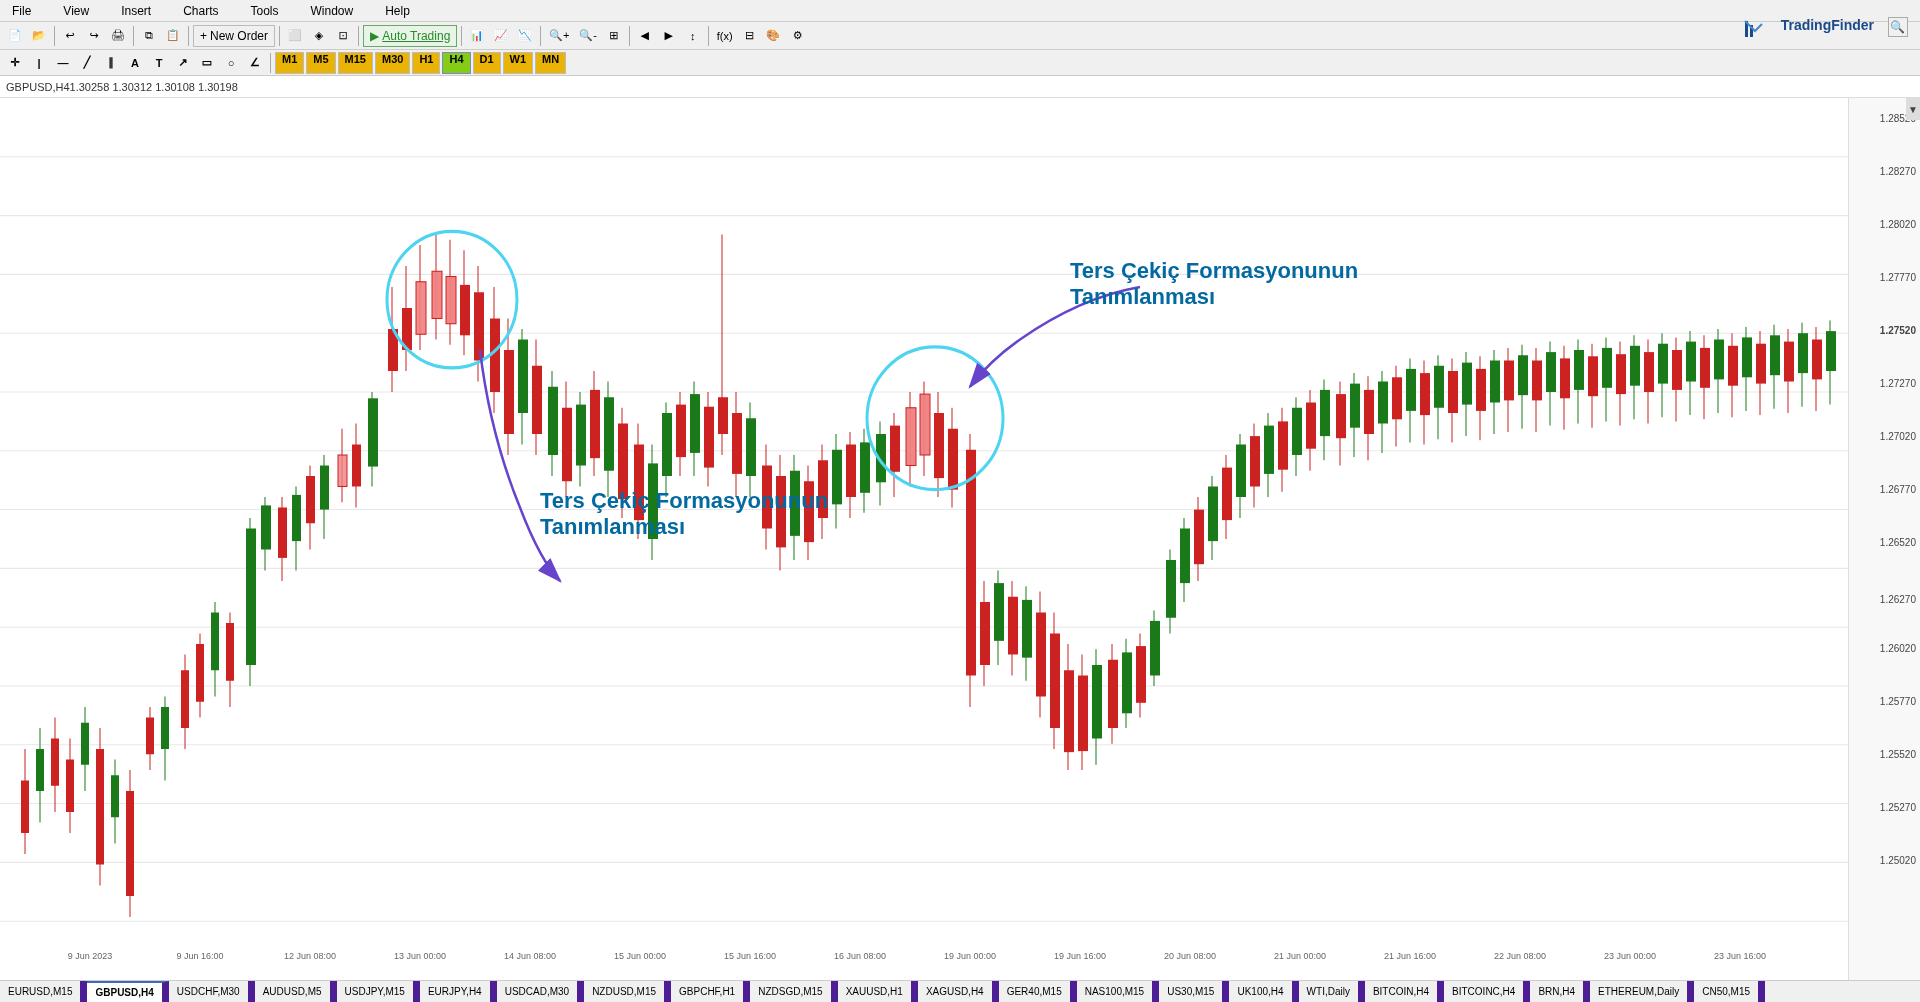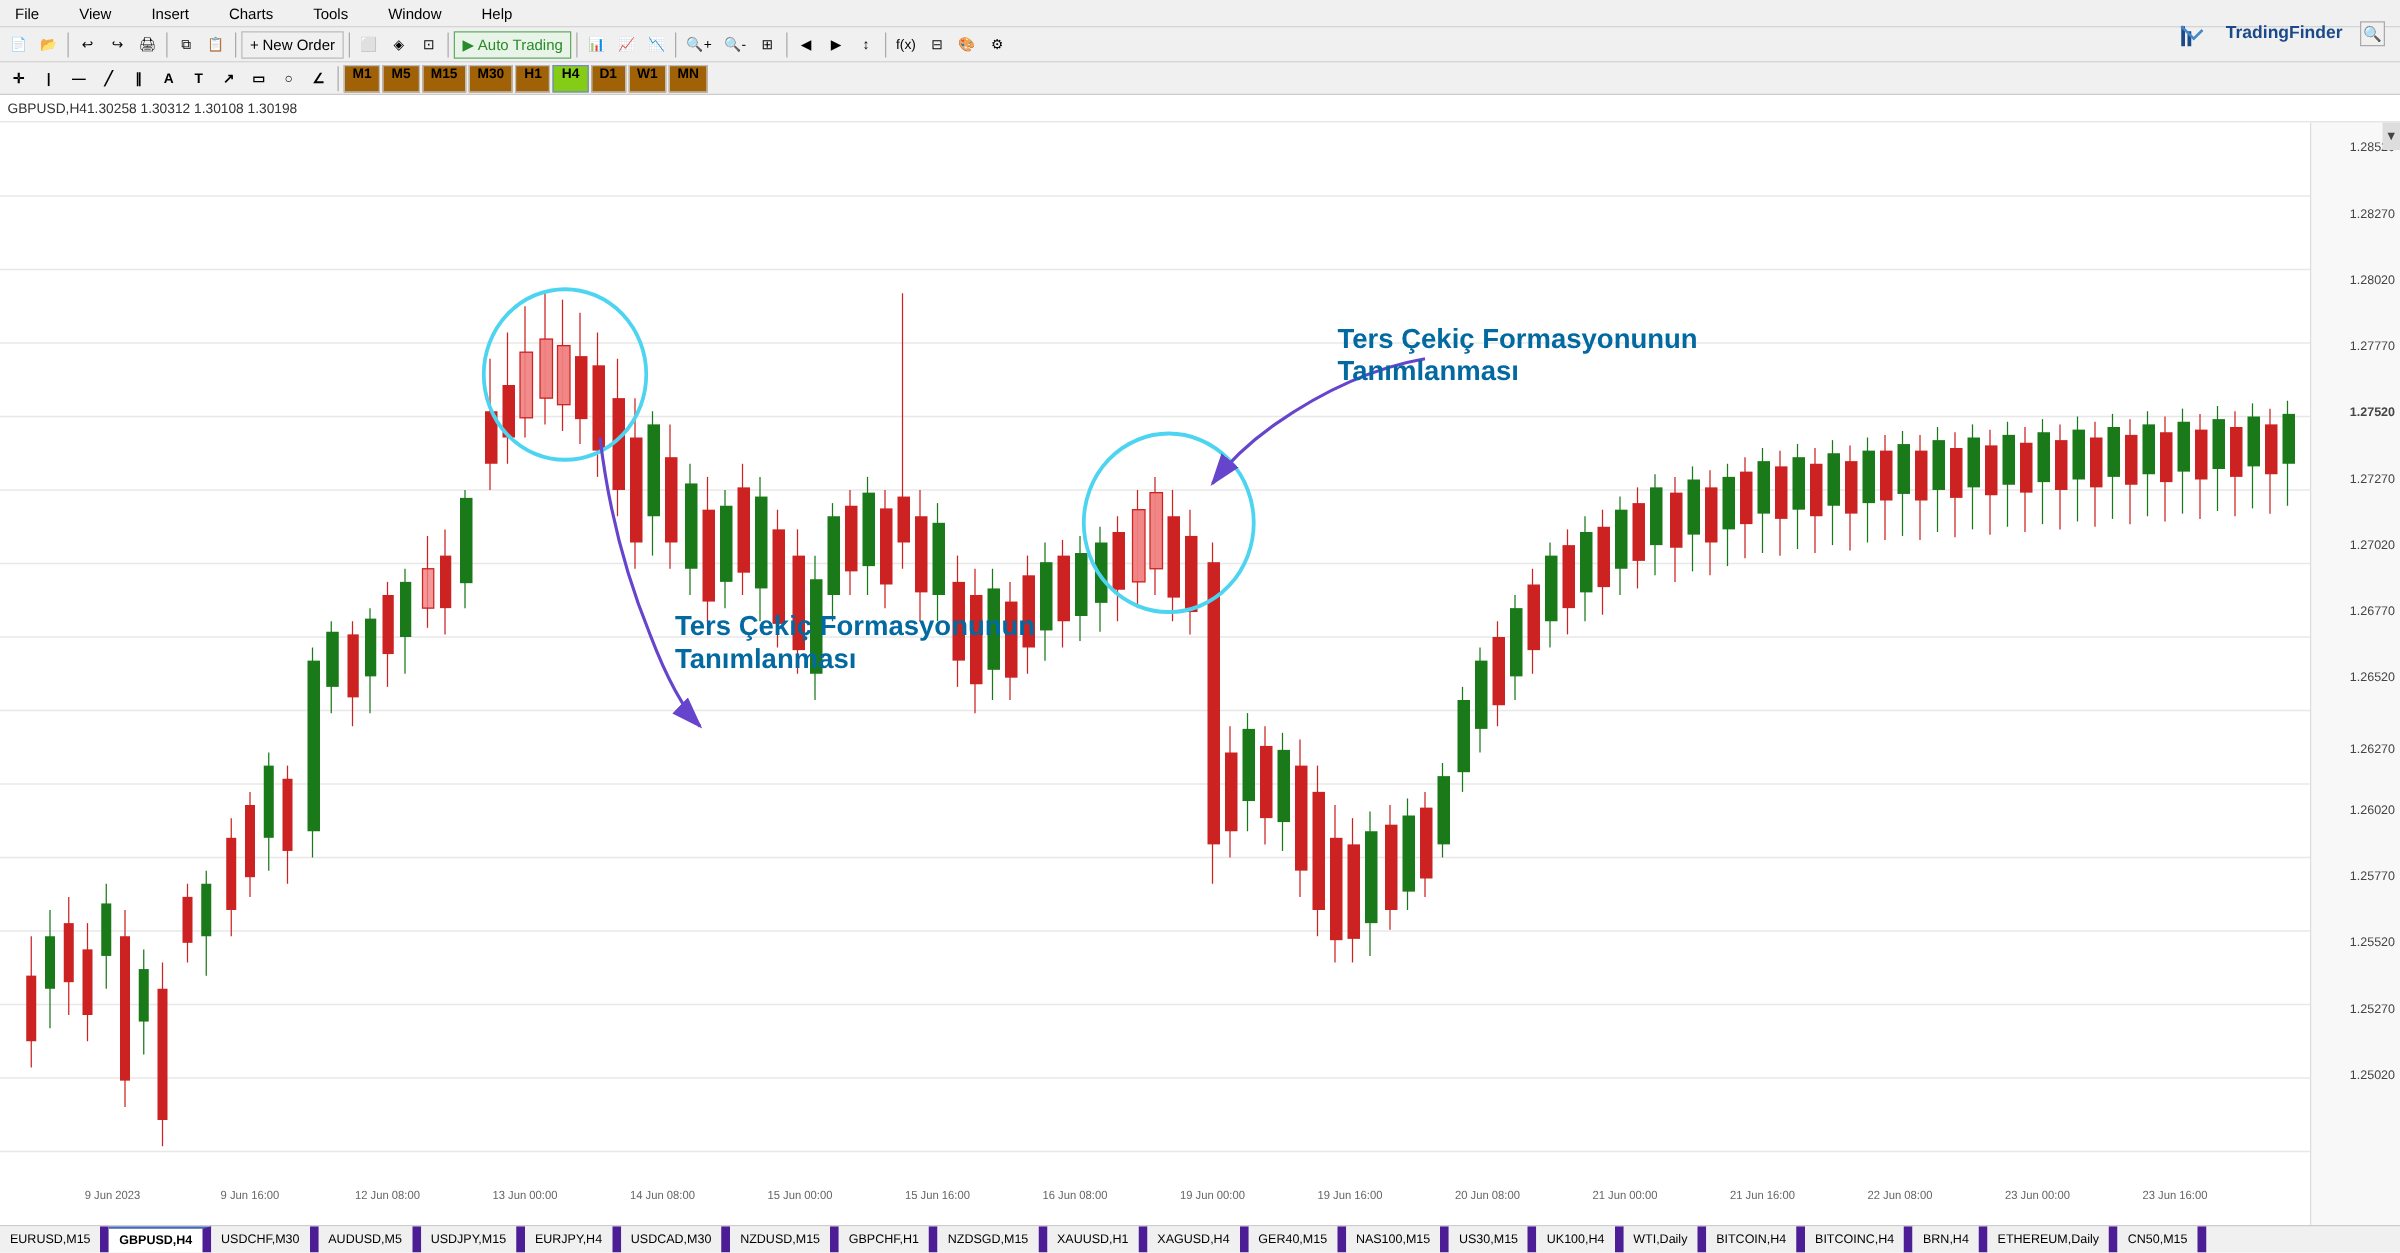--- a/index.html
+++ b/index.html
@@ -75,21 +75,21 @@
       display: flex;
       align-items: center;
       justify-content: center;
       font-size: 11px;
       font-weight: bold;
       padding: 0 4px;
     }
     .tf-btn {
       height: 22px;
       padding: 0 6px;
-      background: #a16207;
+      background: #eab308;
       border: 1px solid #bbb;
       cursor: pointer;
       font-size: 11px;
       font-weight: bold;
     }
     .tf-btn.active { background: #84cc16; border-color: #7788cc; }
 
     
     #chart-area {
       flex: 1;
@@ -200,21 +200,21 @@
 
   <div class="tb-sep"></div>
 
   <div class="tb-btn">⬜</div>
   <div class="tb-btn">◈</div>
   <div class="tb-btn">⊡</div>
   <div class="tb-sep"></div>
 
   <div class="tb-autotrading" style="background:#e8f4e8; border-color:#66aa66;">
     <span style="color:#2a8a2a;">▶</span>
-    <span style="color:#2a8a2a;">Auto Trading</span>
+    <span style="color:#2a8a2a;text-decoration:underline;">Auto Trading</span>
   </div>
 
   <div class="tb-sep"></div>
   <div class="tb-btn">📊</div>
   <div class="tb-btn">📈</div>
   <div class="tb-btn">📉</div>
   <div class="tb-sep"></div>
   <div class="tb-btn">🔍+</div>
   <div class="tb-btn">🔍-</div>
   <div class="tb-btn">⊞</div>

